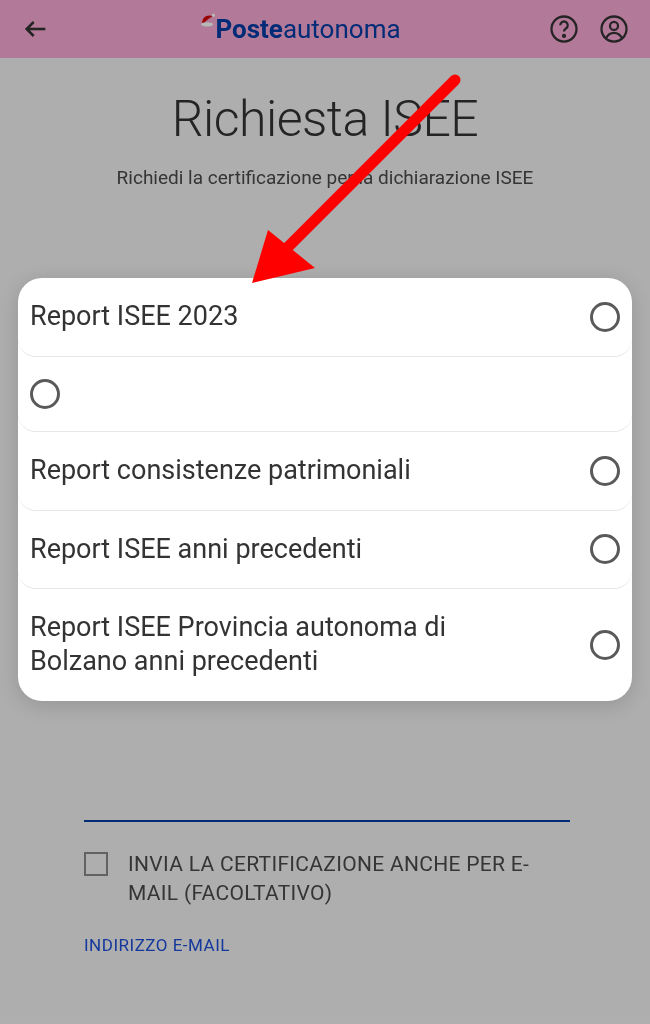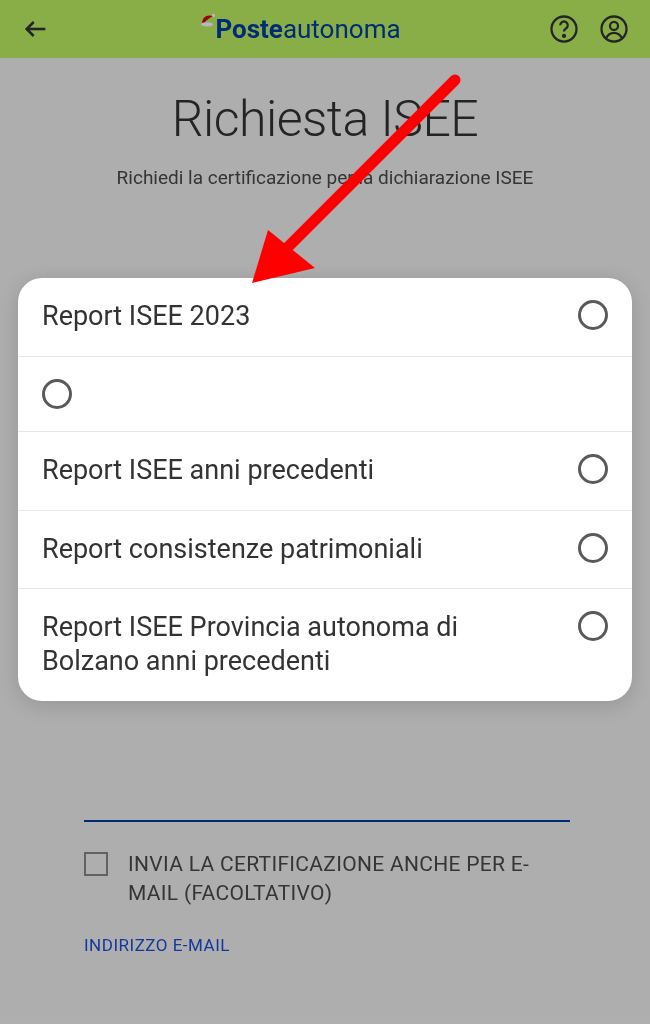--- a/index.html
+++ b/index.html
@@ -9,21 +9,21 @@
       font-family: -apple-system, BlinkMacSystemFont, "Segoe UI", Roboto, Arial, sans-serif;
     }
     body {
       width: 650px;
       height: 1024px;
       background: #f2f2f2;
       position: relative;
       overflow: hidden;
     }
     .header {
-      background: #bef264;
+      background: #f9a8d4;
       height: 58px;
       display: flex;
       align-items: center;
       justify-content: space-between;
       padding: 0 20px;
     }
     .back-btn {
       width: 32px;
       height: 32px;
       display: flex;
@@ -93,24 +93,25 @@
       left: 18px;
       right: 18px;
       background: #fff;
       border-radius: 24px;
       z-index: 10;
       overflow: hidden;
       box-shadow: 0 4px 20px rgba(0,0,0,0.15);
     }
     .modal-item {
       display: flex;
-      align-items: flex-start;
+      align-items: center;
       justify-content: space-between;
-      padding: 22px 24px;
+      padding: 22px 12px;
       border-bottom: 1px solid #e6e6e6;
+      border-radius: 18px;
     }
     .modal-item:last-child {
       border-bottom: none;
       gap: 43px;
     }
     .modal-item-label {
       font-size: 27px;
       color: #333;
       font-weight: 400;
       line-height: 1.25;
@@ -223,25 +224,25 @@
 
 <div class="modal">
   <div class="modal-item">
     <span class="modal-item-label">Report ISEE 2023</span>
     <span class="radio"></span>
   </div>
   <div class="modal-item">
     <span class="radio"></span>
   </div>
   <div class="modal-item">
+    <span class="modal-item-label">Report consistenze patrimoniali</span>
+    <span class="radio"></span>
+  </div>
+  <div class="modal-item">
     <span class="modal-item-label">Report ISEE anni precedenti</span>
-    <span class="radio"></span>
-  </div>
-  <div class="modal-item">
-    <span class="modal-item-label">Report consistenze patrimoniali</span>
     <span class="radio"></span>
   </div>
   <div class="modal-item">
     <span class="modal-item-label">Report ISEE Provincia autonoma di Bolzano anni precedenti</span>
     <span class="radio"></span>
   </div>
 </div>
 
 <svg class="arrow-annotation" width="260" height="230" viewBox="0 0 260 230">
   <line x1="225" y1="10" x2="40" y2="195" stroke="#ff0000" stroke-width="11" stroke-linecap="round"></line>

